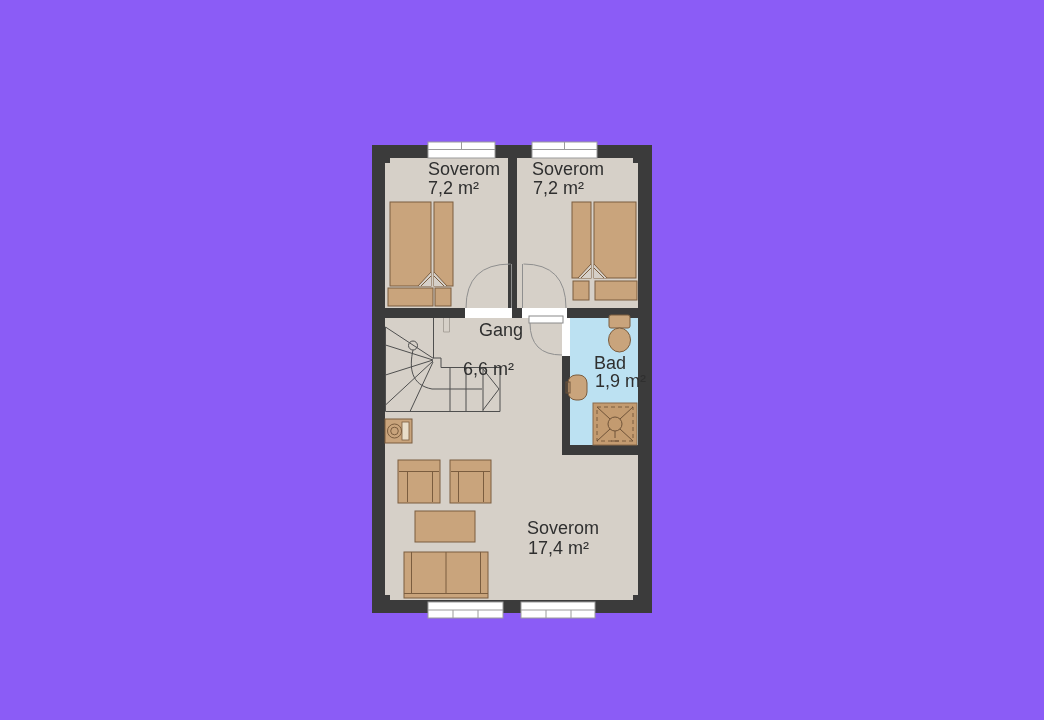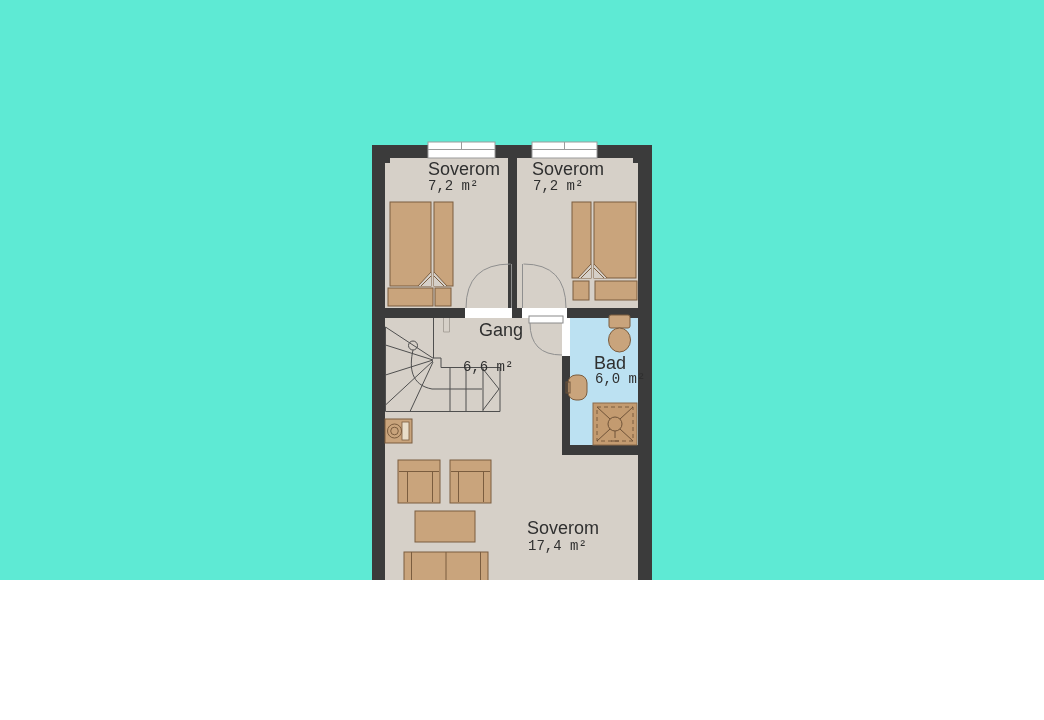--- a/index.html
+++ b/index.html
@@ -1,36 +1,36 @@
 <!DOCTYPE html>
 <html><head>
 <meta charset="utf-8">
 <style>
   html,body{margin:0;padding:0;background:#ffffff;}
-  #stage{position:relative;width:1044px;height:580px;background:#5eead4;overflow:hidden;
+  #stage{position:relative;width:1044px;height:720px;background:#8b5cf6;overflow:hidden;
          font-family:"Liberation Sans", sans-serif;}
   #plan-svg{position:absolute;left:0;top:0;}
   .wall{fill:#3b3b3b;stroke:none;}
   .floor{fill:#d6d0c8;stroke:none;}
   .bathfloor{fill:#bce1f2;stroke:none;}
   .furn{fill:#c9a47c;stroke:#7b5d3f;stroke-width:1;}
   .furnlight{fill:#e8ddc9;stroke:#7b5d3f;stroke-width:0.8;}
   .furnline{fill:none;stroke:#7b5d3f;stroke-width:1;}
   .notch{fill:#d6d0c8;stroke:none;}
   .sline{fill:none;stroke:#4f4f4f;stroke-width:1;}
   .rail{fill:none;stroke:#a9a39b;stroke-width:1;}
   .win{fill:#ffffff;stroke:#9b9b9b;stroke-width:1;}
   .winline{fill:none;stroke:#9b9b9b;stroke-width:1;}
   .thresh{fill:#ffffff;stroke:none;}
   .leaf{fill:#ffffff;stroke:#8a8a8a;stroke-width:1;}
   .arc{fill:none;stroke:#8f8f8f;stroke-width:1;}
   .fixline{fill:none;stroke:#6f5338;stroke-width:1;}
   .label{position:absolute;color:#2f2f2f;white-space:nowrap;line-height:1.1;}
   .room-name{font-size:18px;}
-  .room-area{font-size:14px;font-family:Liberation Mono, monospace;}
+  .room-area{font-size:18px;}
 </style>
 </head>
 <body>
 
 <div id="stage">
   <svg id="plan-svg" width="1044" height="720" viewBox="0 0 1044 720">
 
     <g>
       <rect class="wall" x="372" y="145" width="280" height="468"></rect>
       <rect class="floor" x="385" y="158" width="253" height="442"></rect>
@@ -161,17 +161,17 @@
   <div class="label room-name" style="left:428px;top:160px;">Soverom</div>
   <div class="label room-area" style="left:428px;top:179px;">7,2 m²</div>
 
   <div class="label room-name" style="left:532px;top:160px;">Soverom</div>
   <div class="label room-area" style="left:533px;top:179px;">7,2 m²</div>
 
   <div class="label room-name" style="left:479px;top:321px;">Gang</div>
   <div class="label room-area" style="left:463px;top:360px;">6,6 m²</div>
 
   <div class="label room-name" style="left:594px;top:354px;">Bad</div>
-  <div class="label room-area" style="left:595px;top:372px;">6,0 m²</div>
+  <div class="label room-area" style="left:595px;top:372px;">1,9 m²</div>
 
   <div class="label room-name" style="left:527px;top:519px;">Soverom</div>
   <div class="label room-area" style="left:528px;top:539px;">17,4 m²</div>
 </div>
 
 </body></html>

